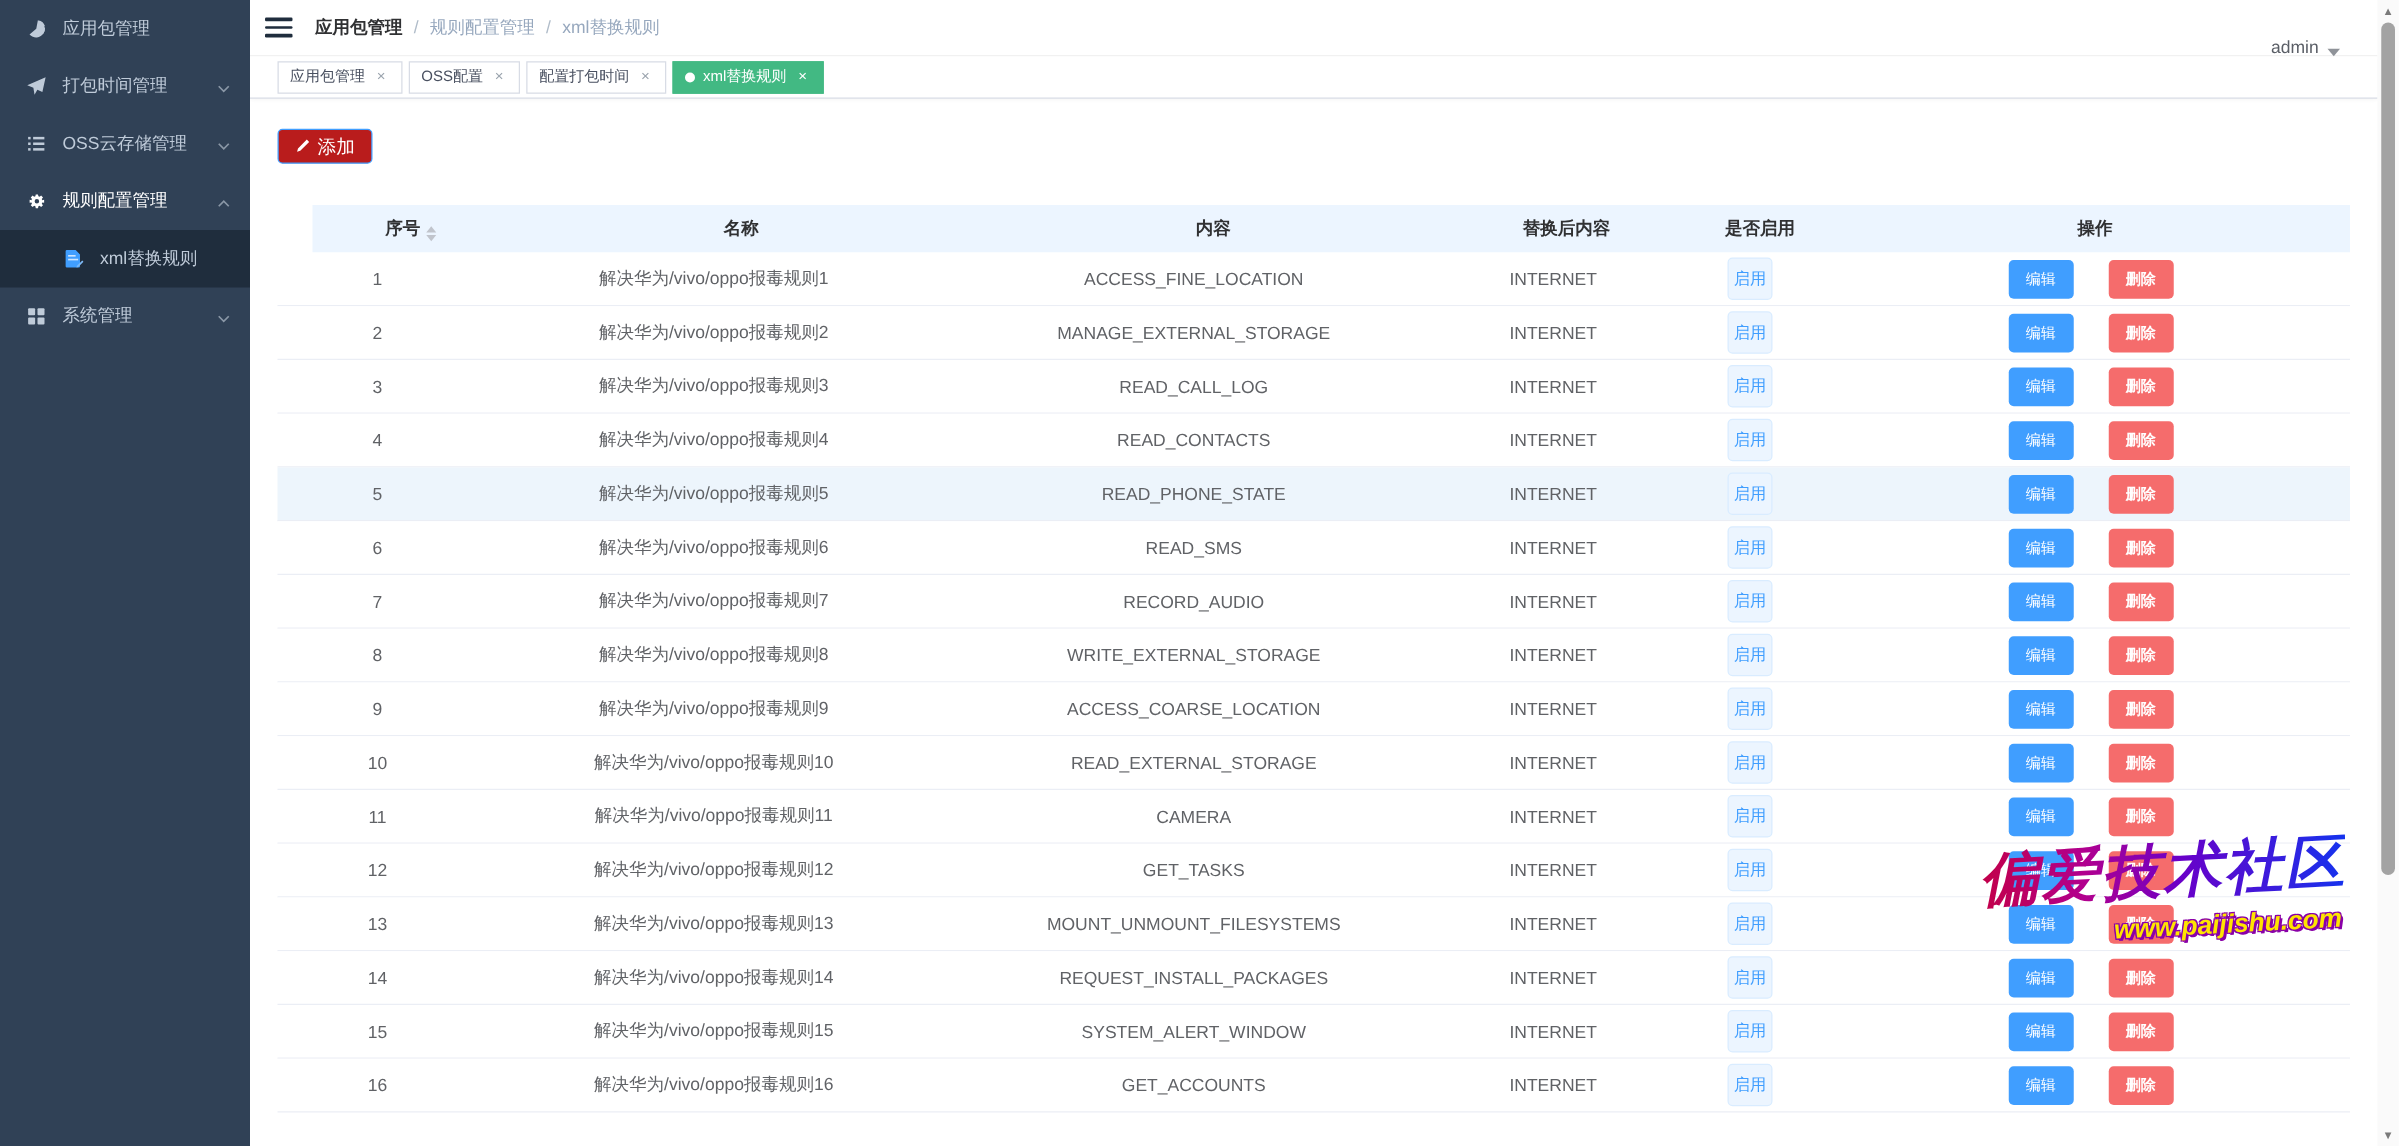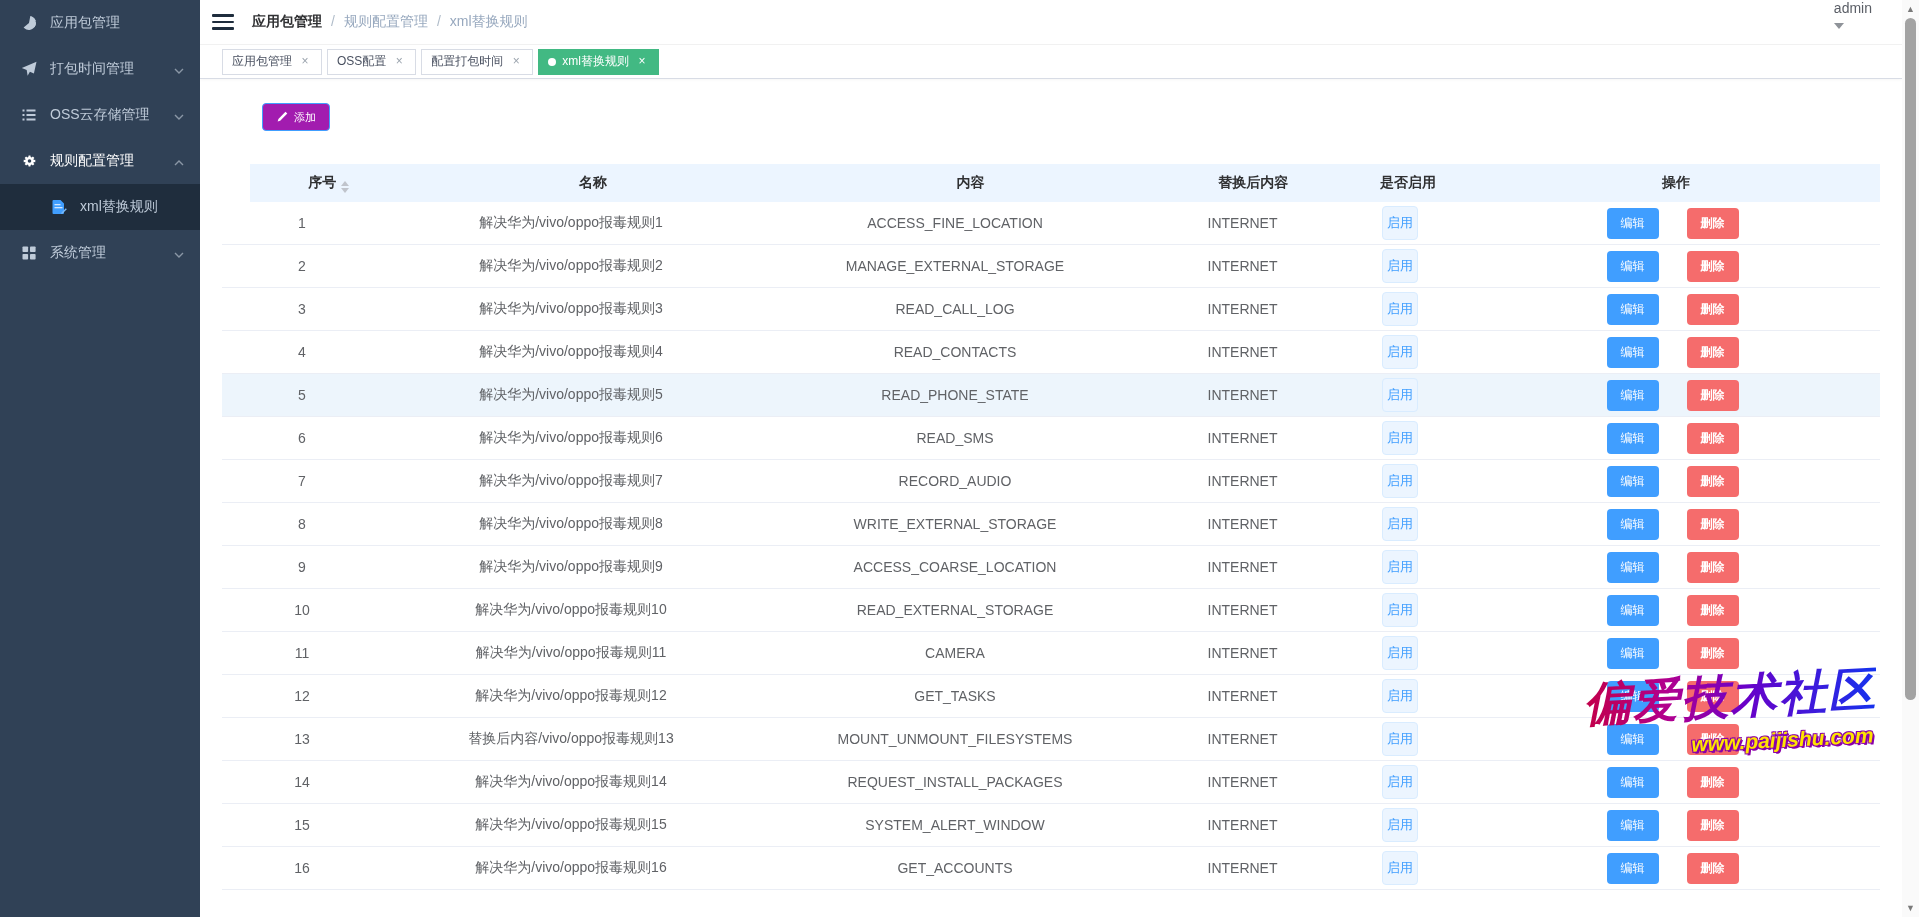--- a/index.html
+++ b/index.html
@@ -26,43 +26,43 @@
 
   .navbar { position:relative; height:45px; background:#fff;
     border-bottom:1px solid #f1f1f1; display:flex; align-items:center; }
   .hamburger { width:22px; height:16px; margin-left:12px; border:none; background:none;
     cursor:pointer; display:flex; flex-direction:column; justify-content:space-between; padding:0; }
   .hamburger i { display:block; height:2.6px; background:#1f2d3d; border-radius:1px; }
   .breadcrumb { margin-left:18px; font-size:14px; color:#97a8be; display:flex; gap:9px; }
   .breadcrumb .bc-first { color:#303133; font-weight:bold; }
   .breadcrumb .bc-sep { color:#b0bcc9; }
   .user-menu { position:absolute; right:30px; top:0; height:45px; display:flex;
-    align-items:flex-start; gap:7px; font-size:14px; color:#5a5e66; cursor:pointer;flex-direction:column; }
+    align-items:flex-end; gap:7px; font-size:14px; color:#5a5e66; cursor:pointer; }
   .user-caret { width:0; height:0; border-left:5px solid transparent;
     border-right:5px solid transparent; border-top:6px solid #8f9399; }
 
   .tabsbar { height:34px; background:#fff; border-bottom:1px solid #d8dce5;
     display:flex; align-items:center; padding-left:22px; gap:5px;
     box-shadow:0 1px 3px rgba(0,0,0,.04); }
   .tab { display:inline-flex; align-items:center; height:26px; padding:0 9px;
     border:1px solid #d8dce5; background:#fff; color:#495060; font-size:12px;
     cursor:pointer; }
   .tab .tab-close { margin-left:6px; font-size:12px; color:#9aa3ad; width:14px;
     height:14px; line-height:13px; text-align:center; border-radius:50%; }
   .tab.active { background:#42b983; border-color:#42b983; color:#fff; }
   .tab.active .tab-close { color:#fff; }
   .tab .tab-dot { width:8px; height:8px; border-radius:50%; background:#fff;
     margin-right:6px; display:none; }
   .tab.active .tab-dot { display:inline-block; }
 
   
   .content { padding:24px 22px 0 22px; position:relative; }
   .add-btn { display:inline-flex; align-items:center; gap:6px; height:28px;
-    padding:0 13px; background:#a21caf; color:#fff; border:1px solid #409eff;
-    border-radius:4px; font-size:11px; cursor:pointer; margin-bottom:33px;margin-left:40px; }
+    padding:0 13px; background:#b91c1c; color:#fff; border:1px solid #409eff;
+    border-radius:4px; font-size:15px; cursor:pointer; margin-bottom:33px; }
   .add-btn svg { width:12px; height:12px; }
 
   .rules-table { width:1658px; font-size:14px; color:#606266; }
   .t-head { display:flex; align-items:center; height:38px; background:#ecf5ff;
     color:#303133; font-weight:bold;margin-left:28px; }
   .t-row { display:flex; align-items:center; height:43px; background:#fff;
     border-bottom:1px solid #ebeef5; }
   .t-row.highlight { background:#edf5fc; }
   .cell { text-align:center; }
   .col-no{width:160px} .col-name{width:378px} .col-content{width:390px}
@@ -340,21 +340,21 @@
           <div class="t-row">
             <div class="cell col-no">12</div>
             <div class="cell col-name">解决华为/vivo/oppo报毒规则12</div>
             <div class="cell col-content">GET_TASKS</div>
             <div class="cell col-replaced">INTERNET</div>
             <div class="cell col-enabled"><span class="tag-enable">启用</span></div>
             <div class="cell col-actions"><button class="btn btn-edit">编辑</button><button class="btn btn-del">删除</button></div>
           </div>
           <div class="t-row">
             <div class="cell col-no">13</div>
-            <div class="cell col-name">替换后内容/vivo/oppo报毒规则13</div>
+            <div class="cell col-name">解决华为/vivo/oppo报毒规则13</div>
             <div class="cell col-content">MOUNT_UNMOUNT_FILESYSTEMS</div>
             <div class="cell col-replaced">INTERNET</div>
             <div class="cell col-enabled"><span class="tag-enable">启用</span></div>
             <div class="cell col-actions"><button class="btn btn-edit">编辑</button><button class="btn btn-del">删除</button></div>
           </div>
           <div class="t-row">
             <div class="cell col-no">14</div>
             <div class="cell col-name">解决华为/vivo/oppo报毒规则14</div>
             <div class="cell col-content">REQUEST_INSTALL_PACKAGES</div>
             <div class="cell col-replaced">INTERNET</div>

